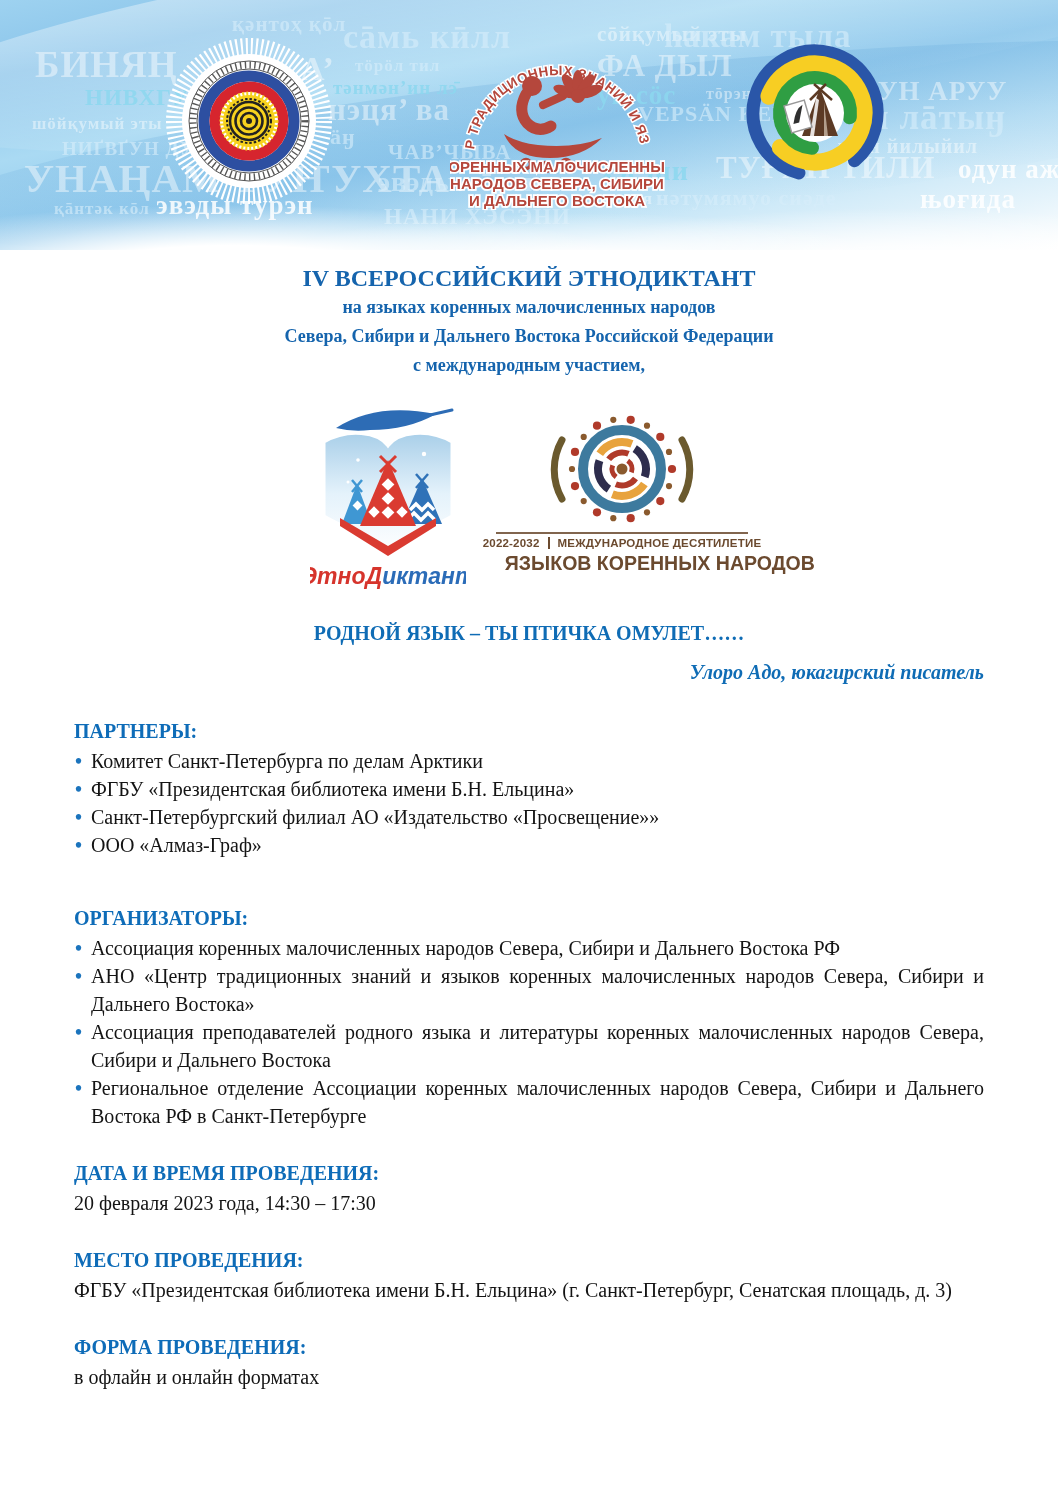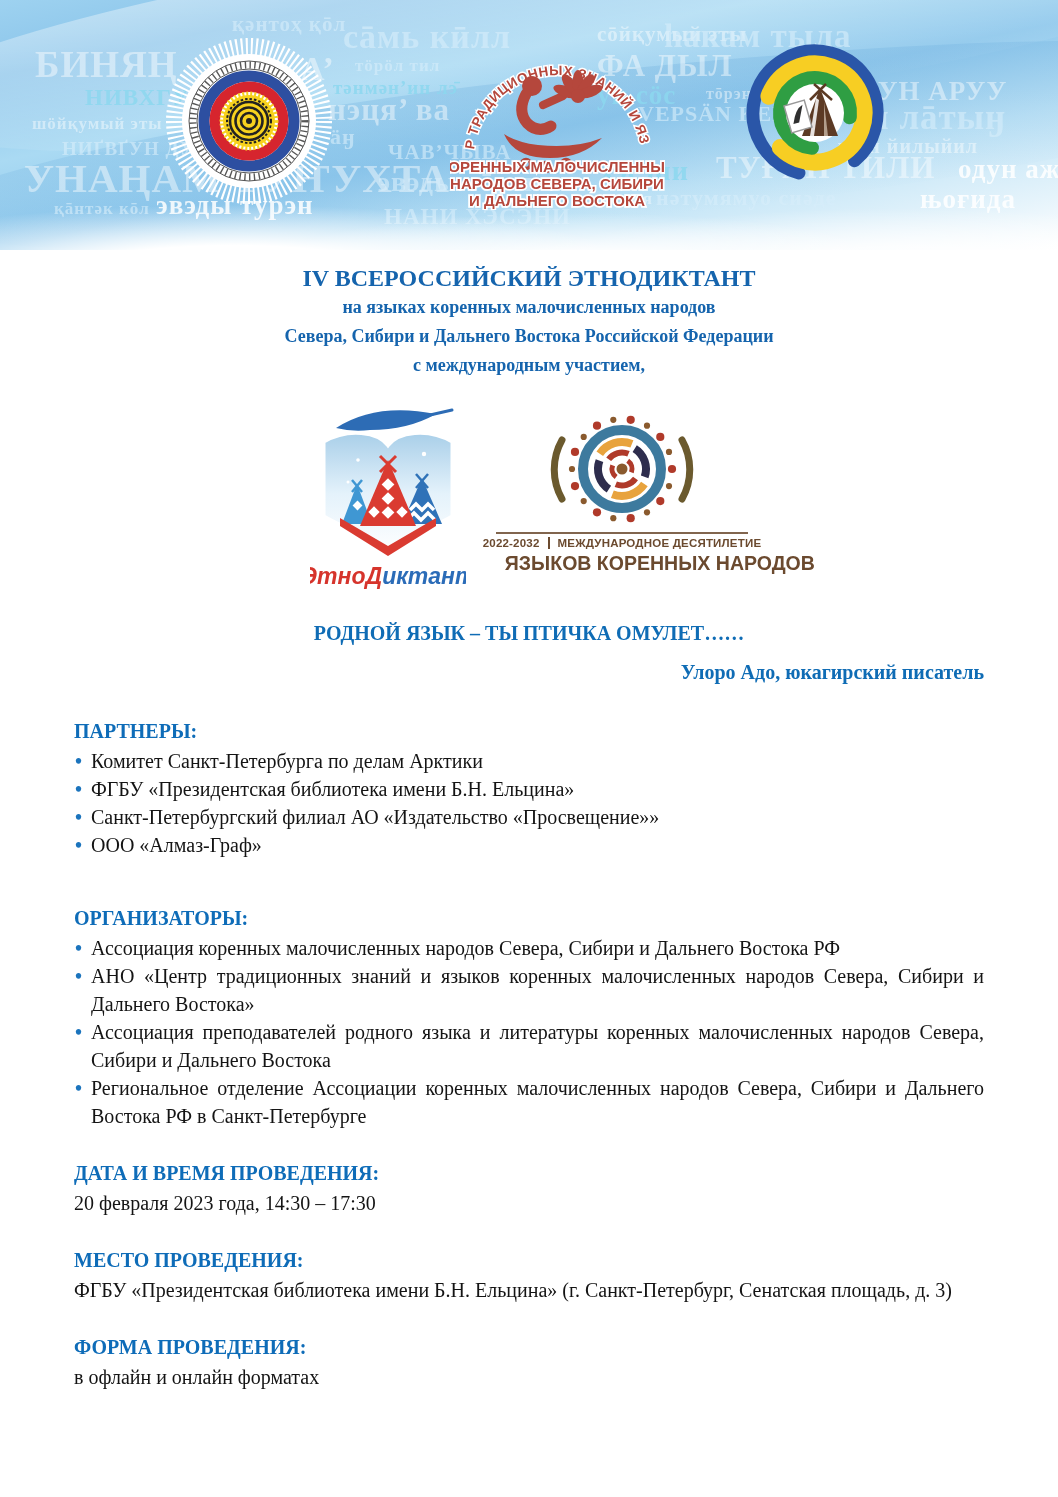--- a/index.html
+++ b/index.html
@@ -33,21 +33,21 @@
   .title-block .ti{font-size:23px;font-style:italic;}
   
   .logo-row{margin-top:18px;display:flex;justify-content:center;align-items:flex-start;gap:30px;}
   .decade{margin-top:16px;width:252px;color:#6b4a2f;font-family:"Liberation Sans",sans-serif;text-align:center;}
   .decade-rule{height:2px;background:#6b4a2f;opacity:.85;margin:4px 0 3px;}
   .decade-cap{display:flex;justify-content:center;align-items:center;font-size:11.5px;font-weight:bold;white-space:nowrap;letter-spacing:.2px;}
   .decade-cap .sep{border-left:2px solid #6b4a2f;height:12px;margin:0 8px;}
   .decade-title{font-size:21px;font-weight:bold;white-space:nowrap;transform:scaleX(.93);transform-origin:center;margin-top:2px;}
   
   .quote{margin-top:32px;text-align:center;font-weight:bold;font-size:20px;color:#0f6cb5;}
-  .attribution{margin-top:16px;padding:0 74px;text-align:right;font-weight:bold;font-size:20px;color:#0f6cb5;}
+  .attribution{margin-top:16px;padding:0 74px;text-align:right;font-weight:bold;font-size:20px;color:#0f6cb5;font-style:italic;}
   
   main{display:block;}
   .sec{padding:0 74px;}
   .mt-lg{margin-top:48px;} .mt-md{margin-top:36px;} .mt-sm{margin-top:32px;}
   .sec h2{margin:0 0 4px;font-size:20px;color:#0e6cb8;font-weight:bold;}
   .sec p{margin:0;font-size:20px;line-height:28px;}
   .sec ul{list-style:none;margin:2px 0 0;padding:0;font-size:20px;line-height:28px;}
   .sec ul li{position:relative;padding-left:17px;}
   .sec ul li::before{content:"•";position:absolute;left:1px;top:0;color:#1b74bd;font-weight:bold;}
   .sec ul.just li{text-align:justify;}

